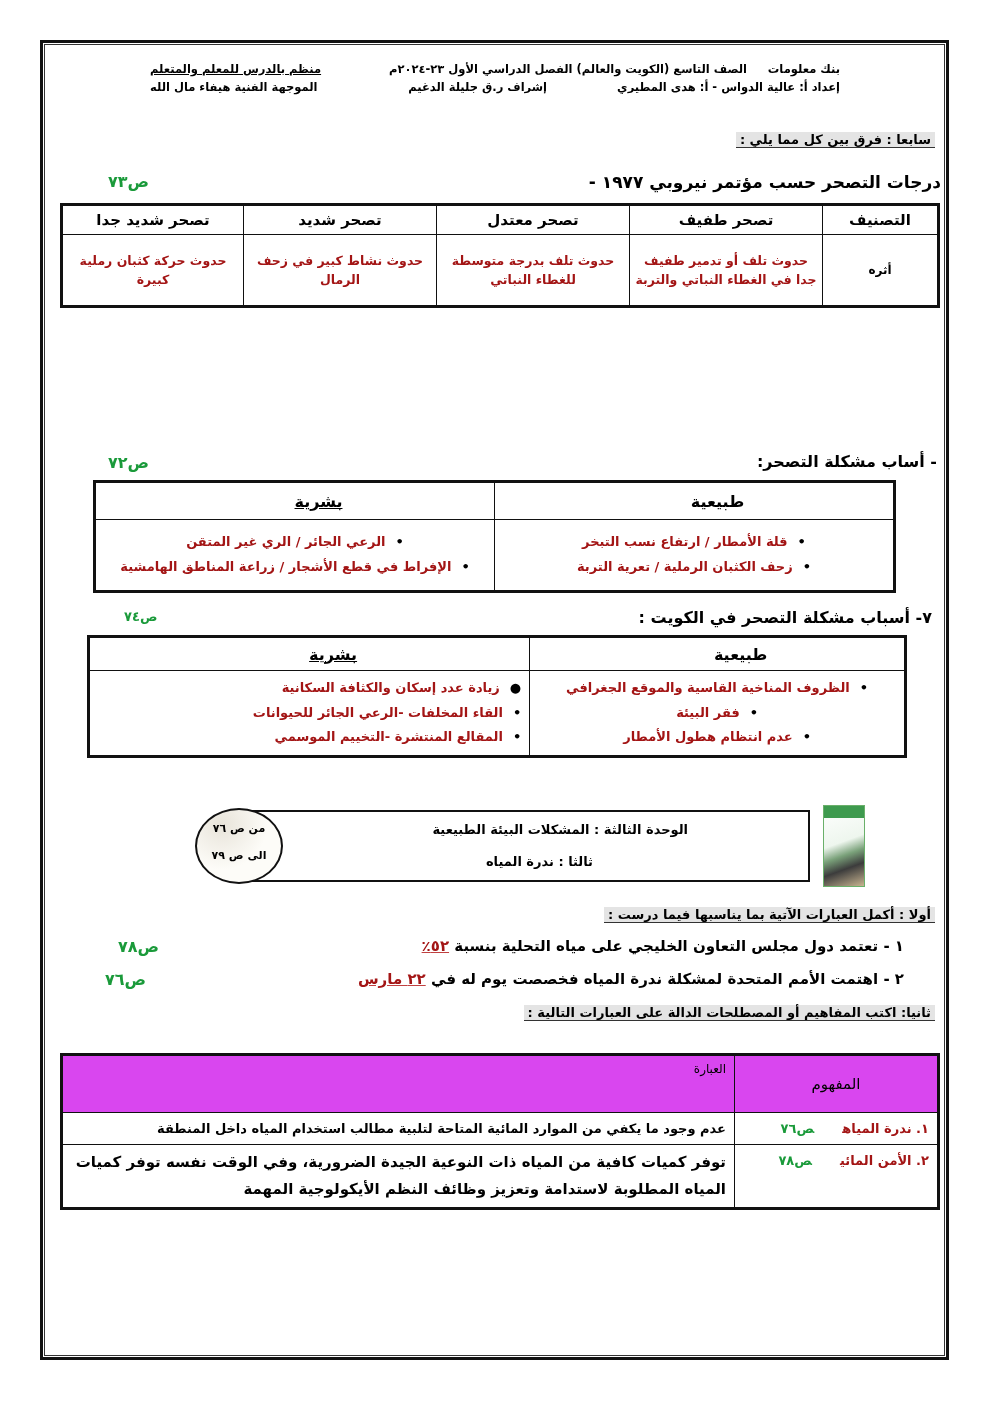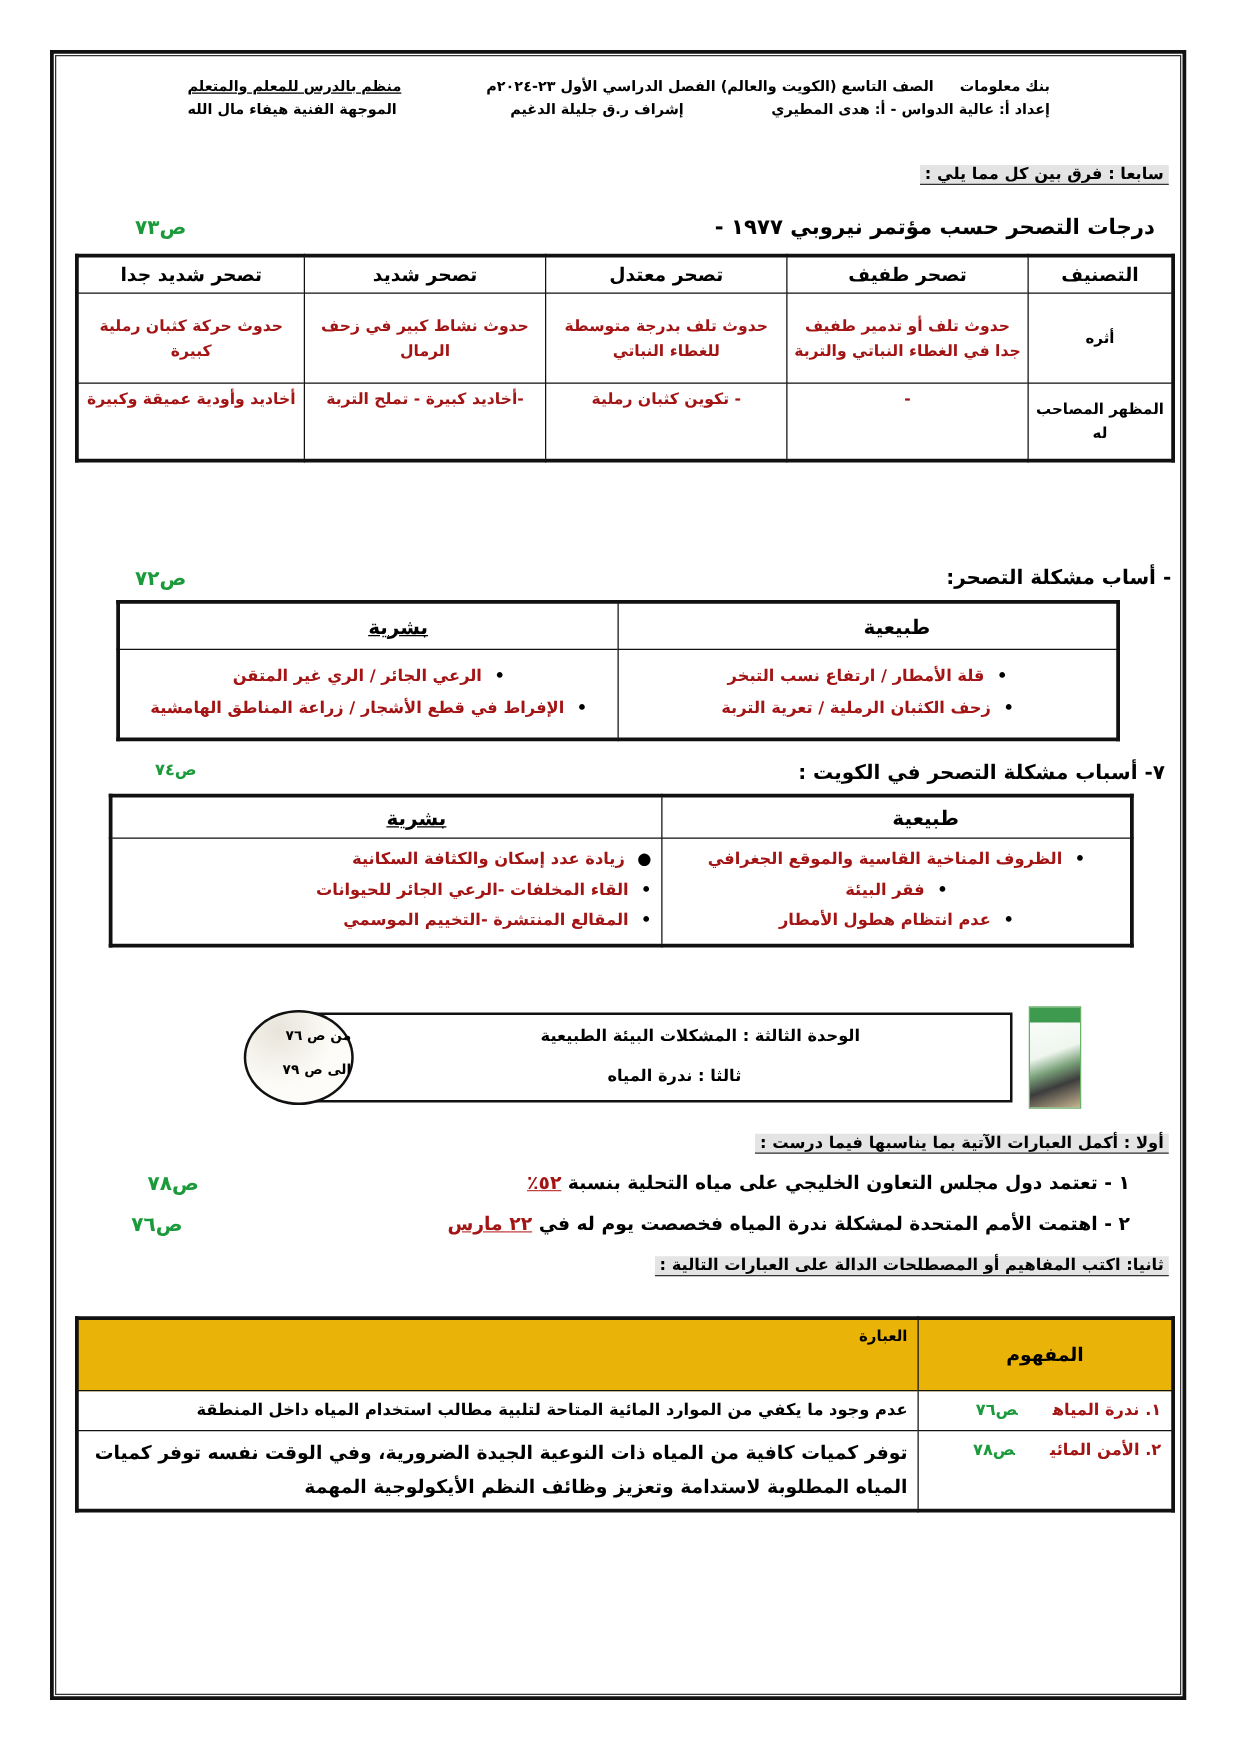--- a/index.html
+++ b/index.html
@@ -28,76 +28,69 @@
   .t2 th span { text-decoration: underline; }
   .t2 td { color: #a31515; font-weight: bold; font-size: 13px; line-height: 1.9; padding: 4px 8px; }
   .t2 td div { white-space: nowrap; }
   .bullet { color: #000; margin-left: 10px; }
   .unit-box { position: absolute; left: 250px; top: 810px; width: 560px; height: 72px;
               border: 2px solid #111; box-sizing: border-box; }
   .unit-box .l1 { position: absolute; right: 120px; top: 10px; font-size: 13px; font-weight: bold; white-space: nowrap; }
   .unit-box .l2 { position: absolute; right: 215px; top: 42px; font-size: 13px; font-weight: bold; white-space: nowrap; }
   .circle { position: absolute; left: 195px; top: 808px; width: 88px; height: 76px; border-radius: 50%;
             border: 2px solid #111; background: radial-gradient(circle at 30% 20%, #e8e4da, #fdfcf8 55%);
-            font-size: 11px; font-weight: bold; box-sizing: border-box; }
+            font-size: 11px; font-weight: bold; text-align: center; box-sizing: border-box; }
   .circle div { margin-top: 12px; }
   .circle div + div { margin-top: 14px; }
   .thumb { position: absolute; left: 823px; top: 805px; width: 40px; height: 80px;
            background: linear-gradient(160deg, #ffffff 0%, #eef6ee 45%, #7aa17a 60%, #3c3c3c 75%, #c8b490 100%);
            border: 1px solid #6ab06a; }
   .thumb::before { content: ""; position: absolute; left: 0; top: 0; width: 100%; height: 12px; background: #3e9a4e; }
   .q { font-size: 15px; font-weight: bold; white-space: nowrap; }
   .ans { color: #a31515; text-decoration: underline; text-decoration-color: #c04040; }
   .t3 { left: 60px; top: 1053px; width: 880px; border: 3px solid #111; }
-  .t3 th { background: #eab308; height: 44px; font-weight: bold; }
+  .t3 th { background: #d946ef; height: 44px; font-weight: normal; }
   .t3 th.c1 { font-size: 15px; width: 200px; margin-top: 43px; }
   .t3 th.c2 { font-size: 12px; text-align: right; vertical-align: top; padding: 6px 8px; }
   .t3 td { font-size: 13px; font-weight: bold; padding: 4px 8px; text-align: right; line-height: 1.8; }
   .t3 td.c1 { color: #a31515; white-space: nowrap; }
   .t3 td.c1 .green { margin-right: 28px; }
 </style>
 </head>
 <body>
 
 <div class="frame-outer"></div>
 <div class="frame-inner"></div>
 
 <div class="abs hdr" style="right:152px; top:62px;">بنك معلومات</div>
 <div class="abs hdr" style="right:245px; top:62px;">الصف التاسع (الكويت والعالم) الفصل الدراسي الأول ٢٣-٢٠٢٤م</div>
 <div class="abs hdr u" style="left:150px; top:62px;">منظم بالدرس للمعلم والمتعلم</div>
 <div class="abs hdr" style="right:152px; top:80px;">إعداد أ: عالية الدواس - أ: هدى المطيري</div>
 <div class="abs hdr" style="right:445px; top:80px;">إشراف ر.ق جليلة الدغيم</div>
 <div class="abs hdr" style="left:150px; top:80px;text-align:center;">الموجهة الفنية هيفاء مال الله</div>
 
 <div class="abs section-label" style="right:57px; top:132px;">سابعا : فرق بين كل مما يلي :</div>
-<div class="abs title" style="right:68px; top:172px;">درجات التصحر حسب مؤتمر نيروبي ١٩٧٧ -</div>
+<div class="abs title" style="right:51px; top:172px;">درجات التصحر حسب مؤتمر نيروبي ١٩٧٧ -</div>
 <div class="abs green" style="left:108px; top:172px; font-size:16px;">ص٧٣</div>
 
 <table class="t1">
   <tbody>
       <tr>
     <th style="width:112px">التصنيف</th>
     <th style="width:190px">تصحر طفيف</th>
     <th style="width:190px">تصحر معتدل</th>
     <th style="width:190px">تصحر شديد</th>
     <th>تصحر شديد جدا</th>
   </tr>
   <tr style="height:72px">
     <td class="lbl">أثره</td>
     <td class="cell">حدوث تلف أو تدمير طفيف جدا في الغطاء النباتي والتربة</td>
     <td class="cell">حدوث تلف بدرجة متوسطة للغطاء النباتي</td>
     <td class="cell">حدوث نشاط كبير في زحف الرمال</td>
     <td class="cell">حدوث حركة كثبان رملية كبيرة</td>
-  </tr>
-  <tr style="height:62px">
-    <td class="lbl">المظهر المصاحب له</td>
-    <td class="cell" style="vertical-align:top">-</td>
-    <td class="cell" style="vertical-align:top">- تكوين كثبان رملية</td>
-    <td class="cell" style="vertical-align:top">-أخاديد كبيرة - تملح التربة</td>
-    <td class="cell" style="vertical-align:top">أخاديد وأودية عميقة وكبيرة</td>
   </tr>
 </tbody>
   </table>
 
 <div class="abs title" style="right:55px; top:452px; font-size:16px;">- أساب مشكلة التصحر:</div>
 <div class="abs green" style="left:108px; top:453px; font-size:16px;">ص٧٢</div>
 
 <table class="t2" style="left:93px; top:480px; width:803px;">
   <tbody>
       <tr>

